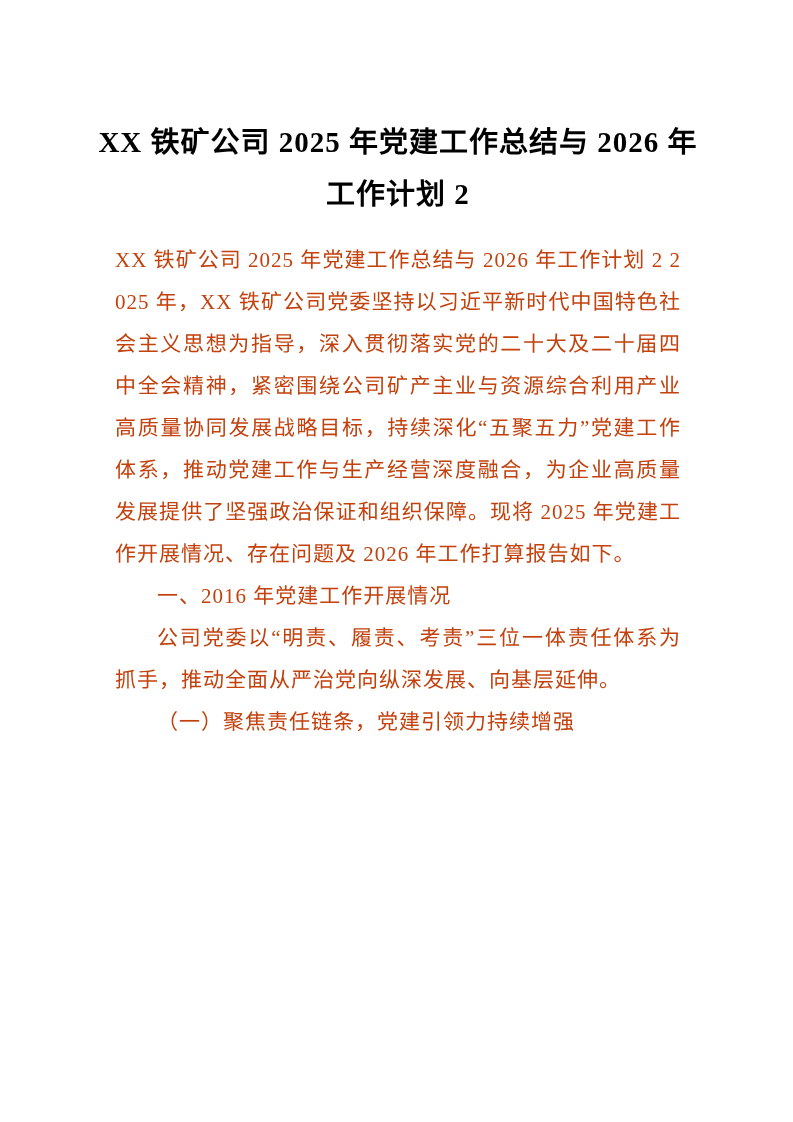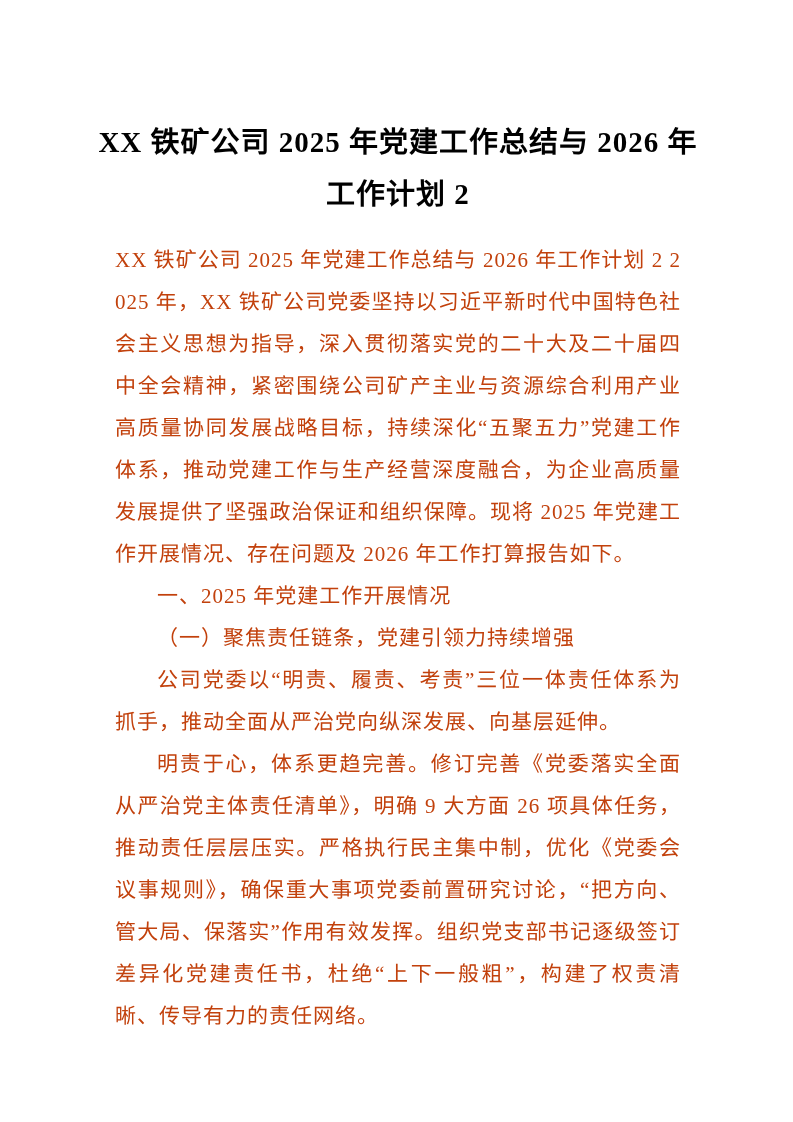--- a/index.html
+++ b/index.html
@@ -50,18 +50,17 @@
     text-indent: 0;
   }
 </style>
 </head>
 <body>
 
 <div class="page">
   <h1 class="doc-title">XX 铁矿公司 2025 年党建工作总结与 2026 年工作计划 2</h1>
   <div class="doc-body">
       <p class="para no-indent">XX 铁矿公司 2025 年党建工作总结与 2026 年工作计划 2 2025 年，XX 铁矿公司党委坚持以习近平新时代中国特色社会主义思想为指导，深入贯彻落实党的二十大及二十届四中全会精神，紧密围绕公司矿产主业与资源综合利用产业高质量协同发展战略目标，持续深化“五聚五力”党建工作体系，推动党建工作与生产经营深度融合，为企业高质量发展提供了坚强政治保证和组织保障。现将 2025 年党建工作开展情况、存在问题及 2026 年工作打算报告如下。</p>
-      <p class="para indent">一、2025 年党建工作开展情况</p>
+      <p class="para indent">一、2016 年党建工作开展情况</p>
+      <p class="para indent">公司党委以“明责、履责、考责”三位一体责任体系为抓手，推动全面从严治党向纵深发展、向基层延伸。</p>
       <p class="para indent">（一）聚焦责任链条，党建引领力持续增强</p>
-      <p class="para indent">公司党委以“明责、履责、考责”三位一体责任体系为抓手，推动全面从严治党向纵深发展、向基层延伸。</p>
-      <p class="para indent">明责于心，体系更趋完善。修订完善《党委落实全面从严治党主体责任清单》，明确 9 大方面 26 项具体任务，推动责任层层压实。严格执行民主集中制，优化《党委会议事规则》，确保重大事项党委前置研究讨论，“把方向、管大局、保落实”作用有效发挥。组织党支部书记逐级签订差异化党建责任书，杜绝“上下一般粗”，构建了权责清晰、传导有力的责任网络。</p>
     </div>
 </div>
 
 </body></html>

